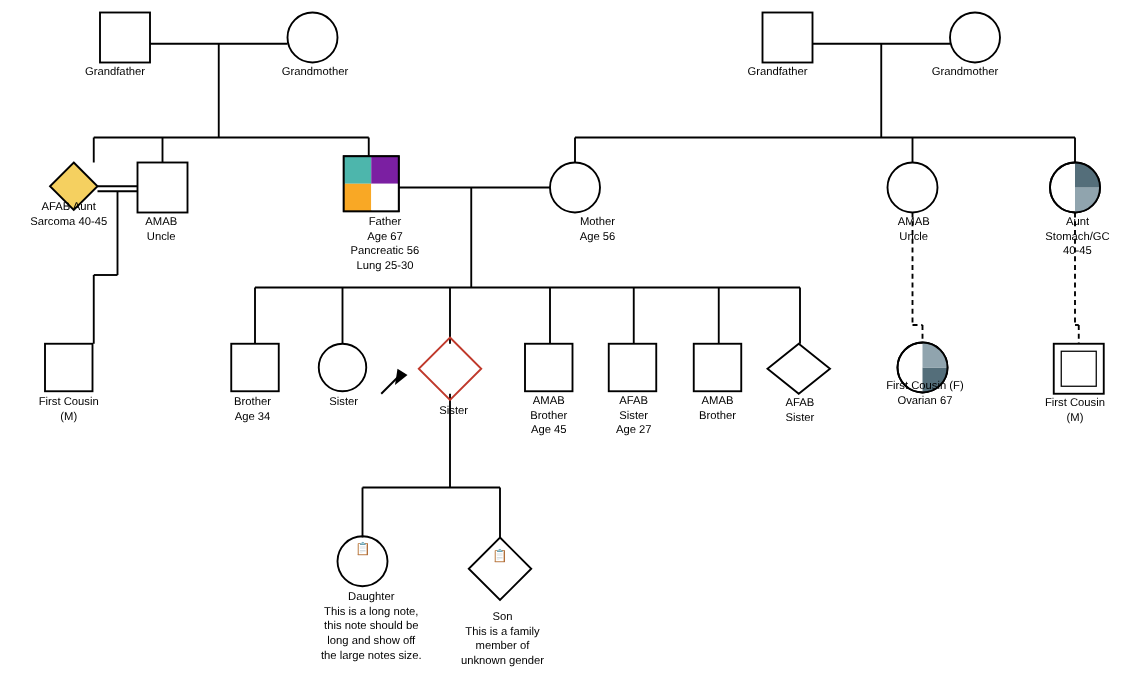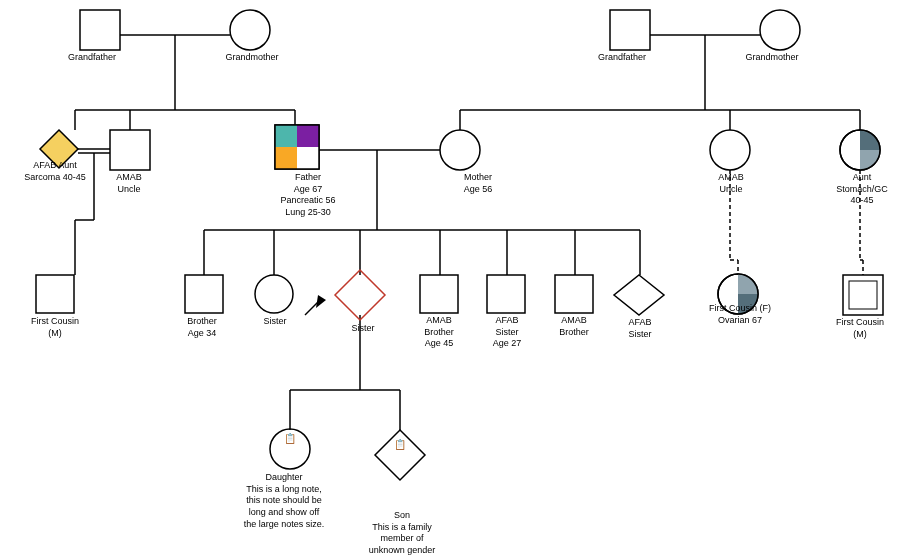--- a/index.html
+++ b/index.html
@@ -179,14 +179,14 @@
 <div class="label" style="left:252px;top:316px;width:46px">Sister</div>
 <div class="label" style="left:340px;top:323px;width:46px">Sister</div>
 <div class="label" style="left:412px;top:315px;width:54px">AMAB<br>Brother<br>Age 45</div>
 <div class="label" style="left:478px;top:315px;width:58px">AFAB<br>Sister<br>Age 27</div>
 <div class="label" style="left:546px;top:315px;width:56px">AMAB<br>Brother</div>
 <div class="label" style="left:612px;top:317px;width:56px">AFAB<br>Sister</div>
 
 <div class="label" style="left:703px;top:303px;width:74px">First Cousin (F)<br>Ovarian 67</div>
 <div class="label" style="left:830px;top:317px;width:60px">First Cousin<br>(M)</div>
 
-<div class="label" style="left:243px;top:472px;width:82px">Daughter<br>This is a long note, this note should be long and show off the large notes size.</div>
-<div class="label" style="left:366px;top:510px;width:72px">Son<br>This is a family member of unknown gender</div>
+<div class="label" style="left:256px;top:472px;width:82px">Daughter<br>This is a long note, this note should be long and show off the large notes size.</div>
+<div class="label" style="left:366px;top:488px;width:72px">Son<br>This is a family member of unknown gender</div>
 
 </body></html>

